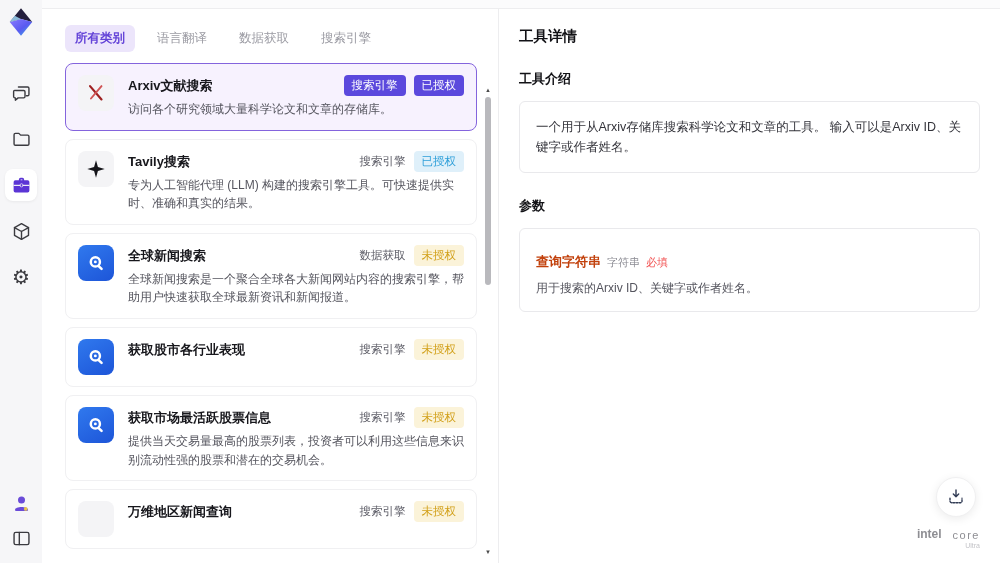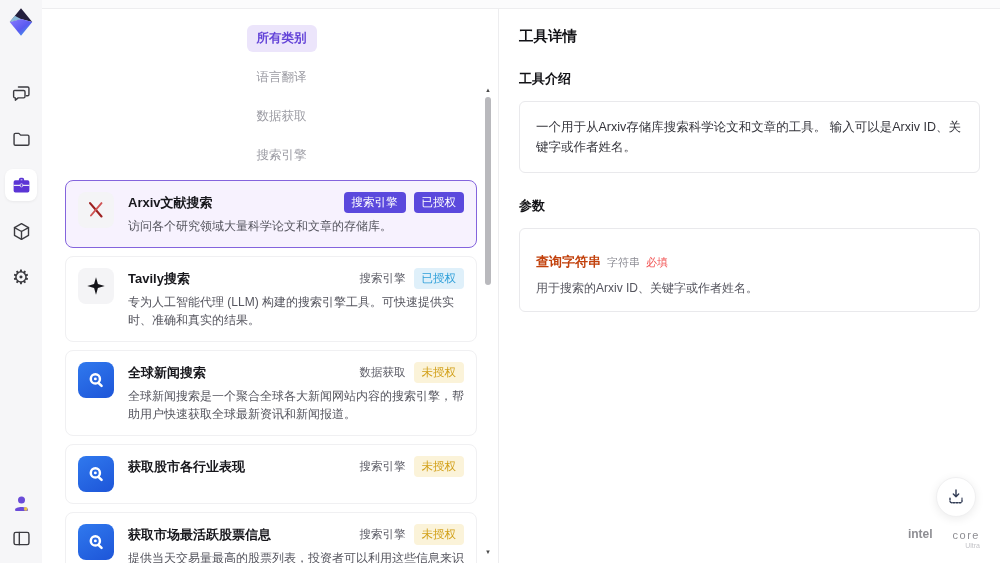--- a/index.html
+++ b/index.html
@@ -21,21 +21,21 @@
   .spacer{flex:1;}
   .bottom-icons{display:flex;flex-direction:column;gap:9px;align-items:center;margin-bottom:12px;}
   .bottom-icons .nav-item{width:26px;height:26px;}
   
   .topstrip{position:absolute;left:42px;right:0;top:0;height:8px;background:#fbfbfc;border-bottom:1px solid #ededef;}
   
   .main{position:absolute;left:42px;top:9px;right:0;bottom:0;display:flex;}
   .left-panel{width:457px;flex:none;border-right:1px solid #ededef;position:relative;
     padding:16px 0 0 23px;box-sizing:border-box;}
   .page-title{font-size:15px;font-weight:bold;color:#121216;margin:0 0 16px;}
-  .tabs{display:flex;gap:12px;align-items:center;margin-bottom:11px;flex-direction:column;}
+  .tabs{display:flex;gap:12px;align-items:center;margin-bottom:11px;}
   .tab{font-size:12.5px;color:#9a9aa2;padding:5px 10px;border-radius:6px;cursor:pointer;white-space:nowrap;}
   .tab.active{background:#ece5fb;color:#6444d8;font-weight:bold;}
   .tool-list{width:412px;}
   .tool-card{display:flex;gap:14px;padding:11px 12px;border:1px solid #f0f0f2;border-radius:8px;
     margin-bottom:8px;background:#fff;cursor:pointer;box-sizing:border-box;}
   .tool-card.selected{background:#f7f2fe;border:1px solid #8464dd;}
   .tool-icon{width:36px;height:36px;border-radius:8px;flex:none;display:flex;align-items:center;
     justify-content:center;background:#f4f4f6;overflow:hidden;}
   .tool-icon svg{width:22px;height:22px;}
   .tool-icon.search-blue-icon{background:linear-gradient(150deg,#3079ee,#1d55d8);}
@@ -66,21 +66,21 @@
   .param-name{font-size:13px;font-weight:bold;color:#c2410c;}
   .param-type{font-size:11px;color:#8b8b93;margin-left:6px;margin-top:12px;}
   .param-req{font-size:11px;color:#f25555;margin-left:6px;}
   .param-desc{font-size:12px;color:#55555e;}
   
   .download-fab{position:absolute;right:24px;bottom:46px;width:40px;height:40px;border-radius:50%;
     background:#fff;border:1px solid #f0f0f1;box-shadow:0 2px 10px rgba(0,0,0,.08);
     display:flex;align-items:center;justify-content:center;cursor:pointer;padding:0;}
   .download-fab svg{width:20px;height:20px;}
   .intel{position:absolute;right:20px;bottom:13px;color:#8e8e93;text-align:right;line-height:1.1;}
-  .intel .row{font-size:12px;display:flex;align-items:center;gap:20px;justify-content:flex-end;}
+  .intel .row{font-size:12px;display:flex;align-items:center;gap:11px;justify-content:flex-end;}
   .intel .brand{font-weight:bold;letter-spacing:0;}
   .intel .core{letter-spacing:1.5px;font-size:11px;}
   .intel .sub{font-size:7px;color:#c4c4c8;display:block;margin-top:1px;}
 </style>
 </head>
 <body>
 
 <aside class="sidebar">
   <div class="logo">
     <svg viewBox="0 0 24 24">

